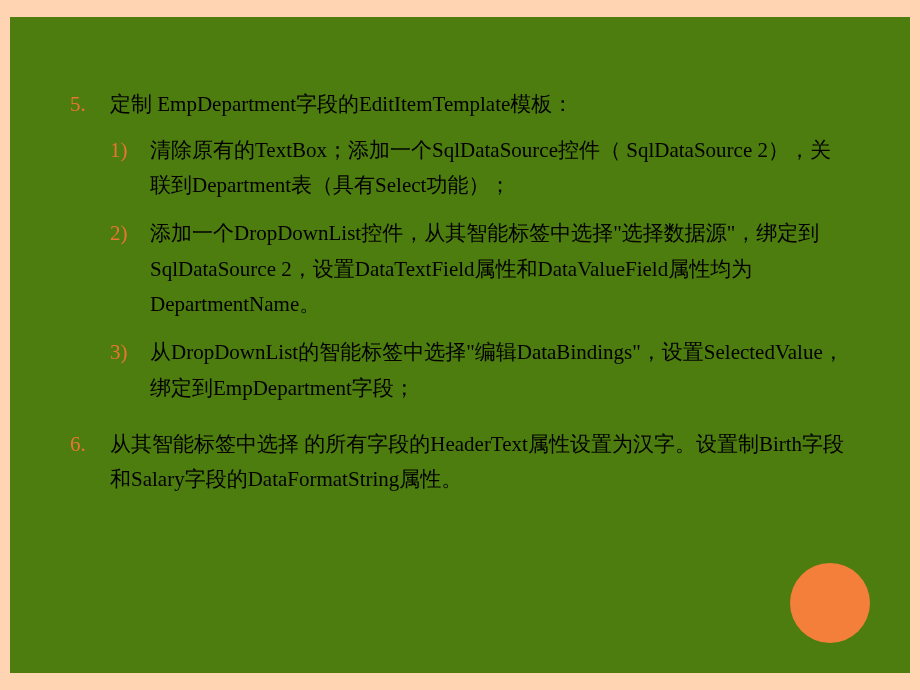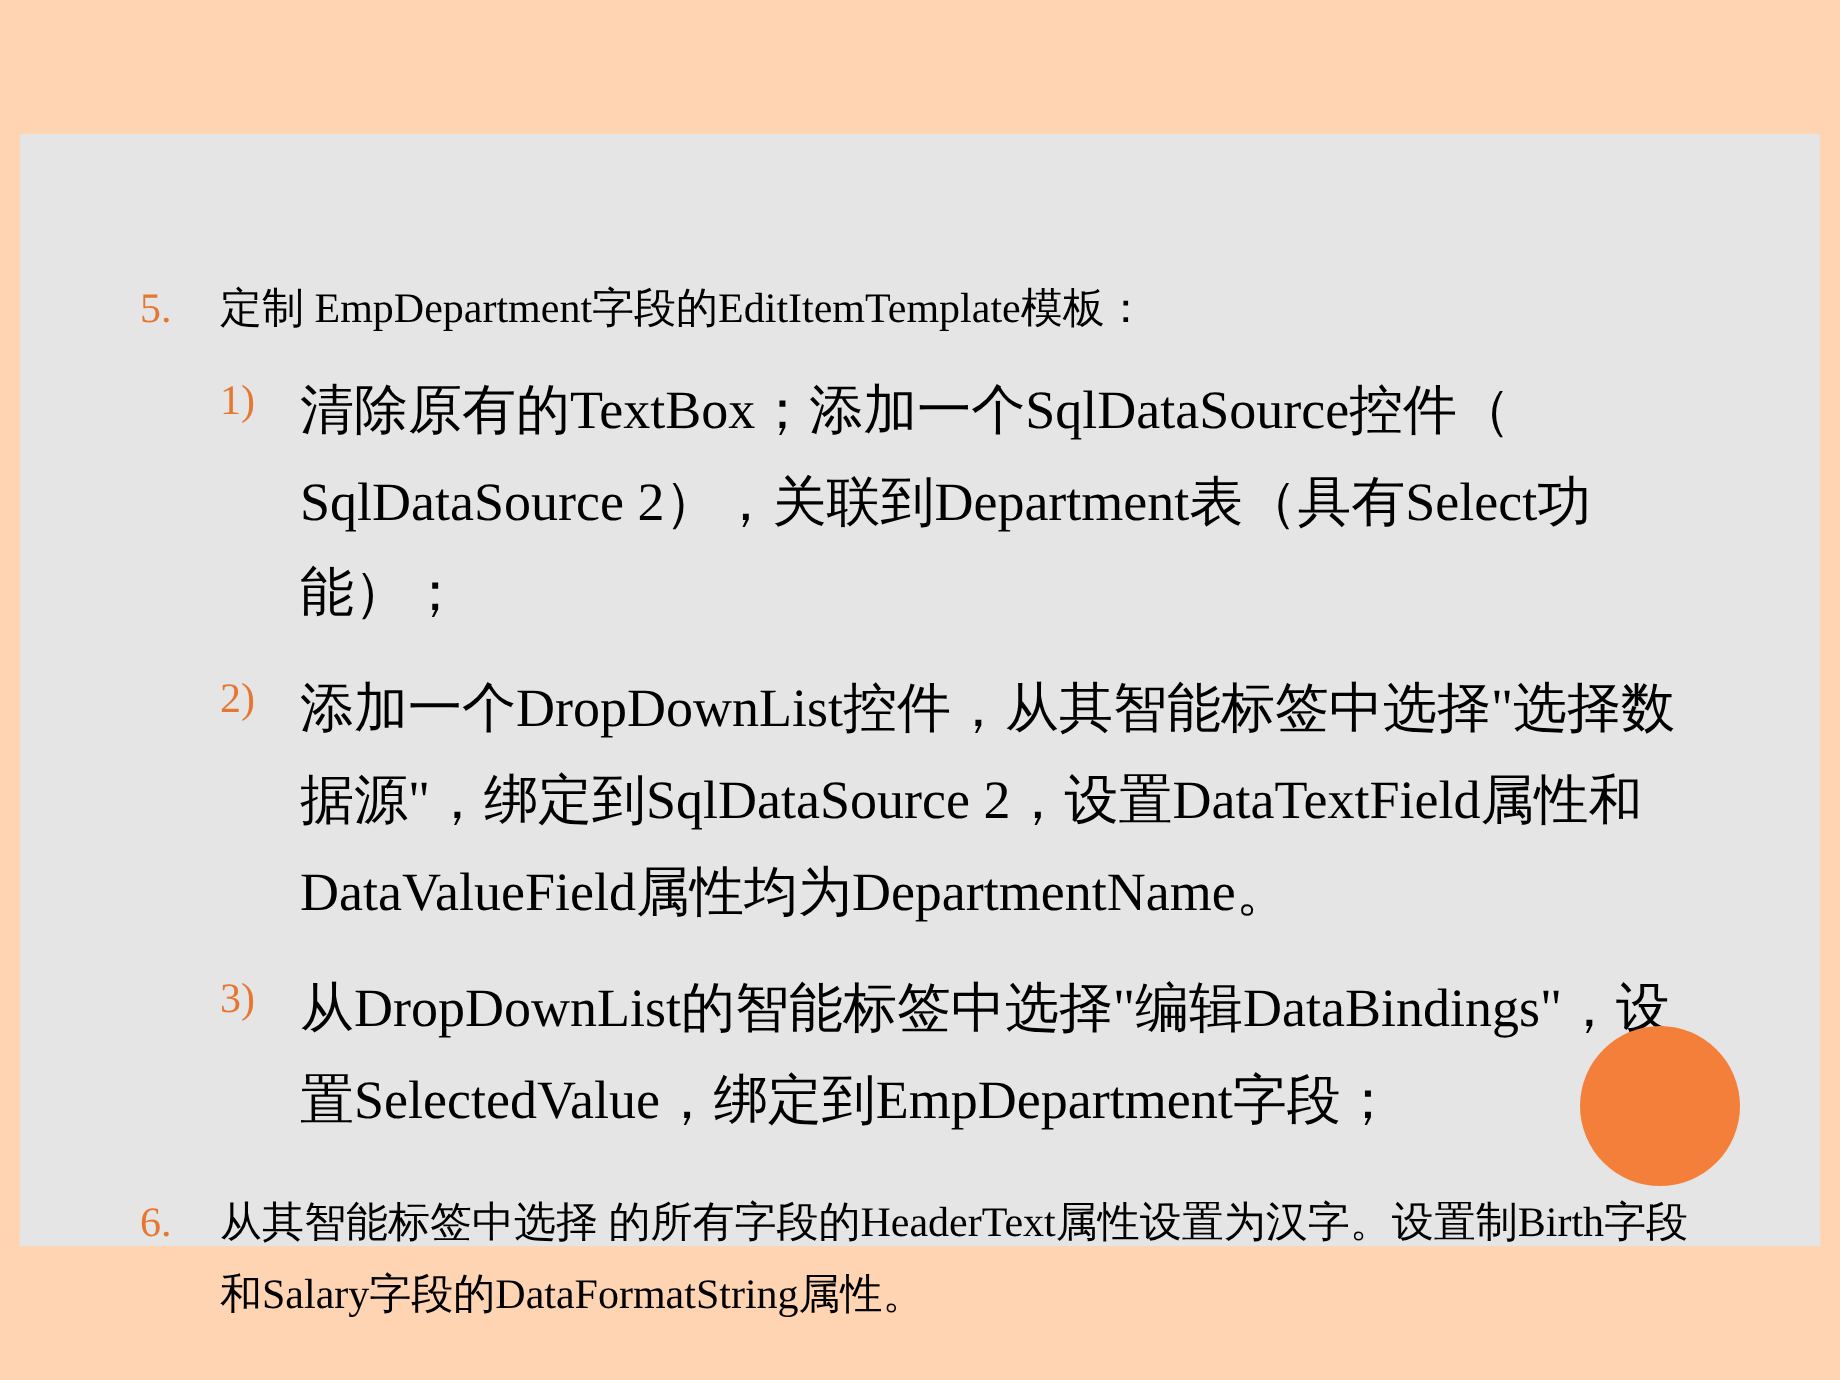--- a/index.html
+++ b/index.html
@@ -7,22 +7,22 @@
       width: 920px;
       height: 690px;
       background: #FFD4B3;
       display: flex;
       align-items: center;
       justify-content: center;
       font-family: "Times New Roman", "SimSun", serif;
     }
     .slide {
       width: 900px;
-      height: 556px;
-      background: #e5e5e5;
+      height: 656px;
+      background: #4d7c0f;
       position: relative;
       padding: 70px 60px 40px 60px;
     }
     .decor-circle {
       position: absolute;
       width: 80px;
       height: 80px;
       background: #F47F3A;
       border-radius: 50%;
       bottom: 30px;
@@ -53,21 +53,21 @@
     ol.sub-list {
       list-style: none;
       counter-reset: sub;
       margin-top: 10px;
     }
     ol.sub-list > li {
       counter-increment: sub;
       position: relative;
       padding-left: 40px;
       margin-bottom: 12px;
-      font-size: 27px;
+      font-size: 21px;
       line-height: 1.7;
       color: #000;
     }
     ol.sub-list > li::before {
       content: counter(sub) ")";
       position: absolute;
       left: 0;
       top: 0;
       color: #E67732;
       font-size: 21px;

